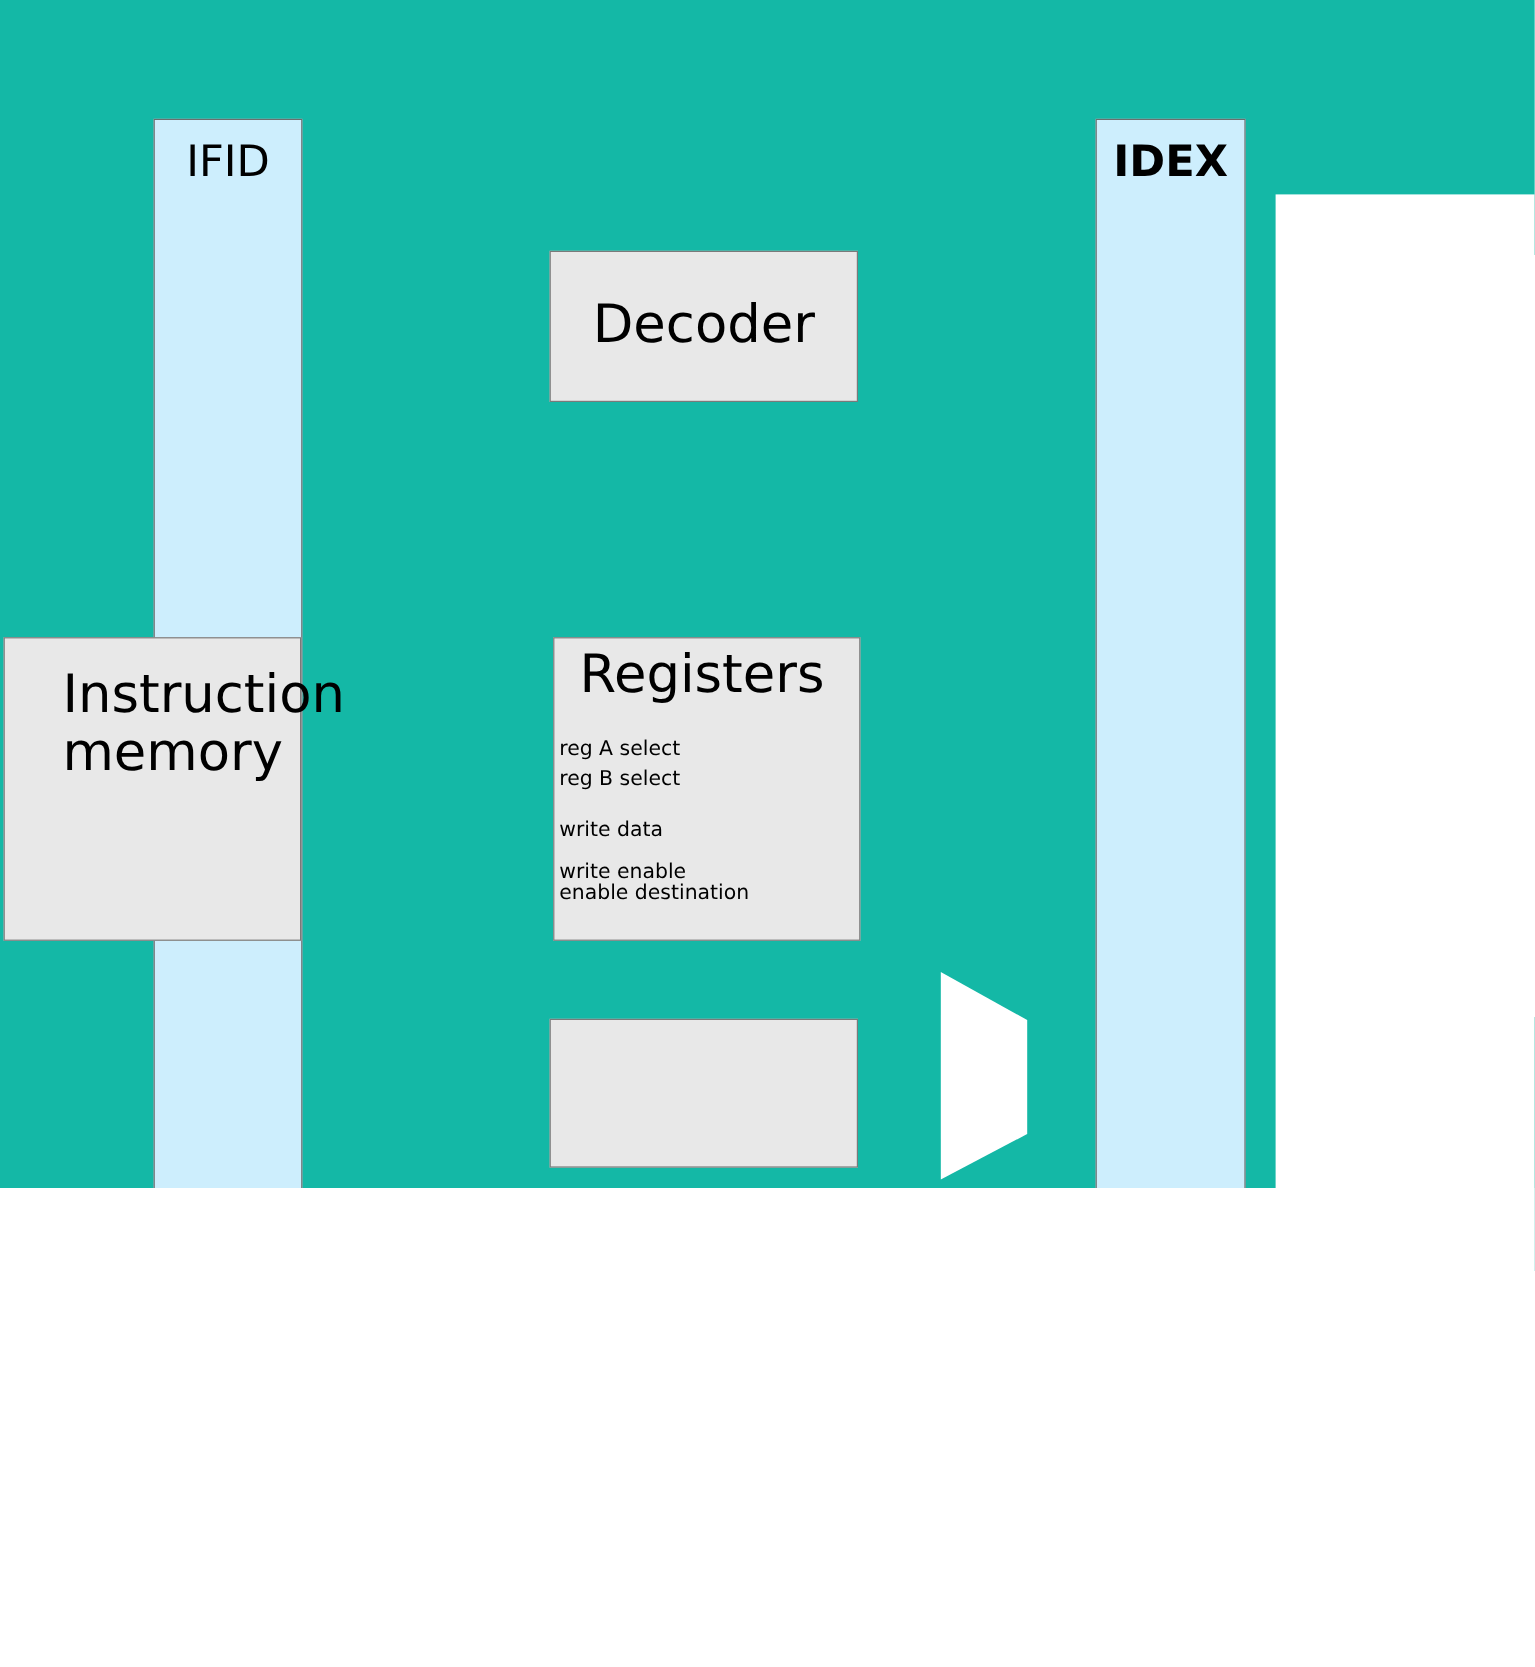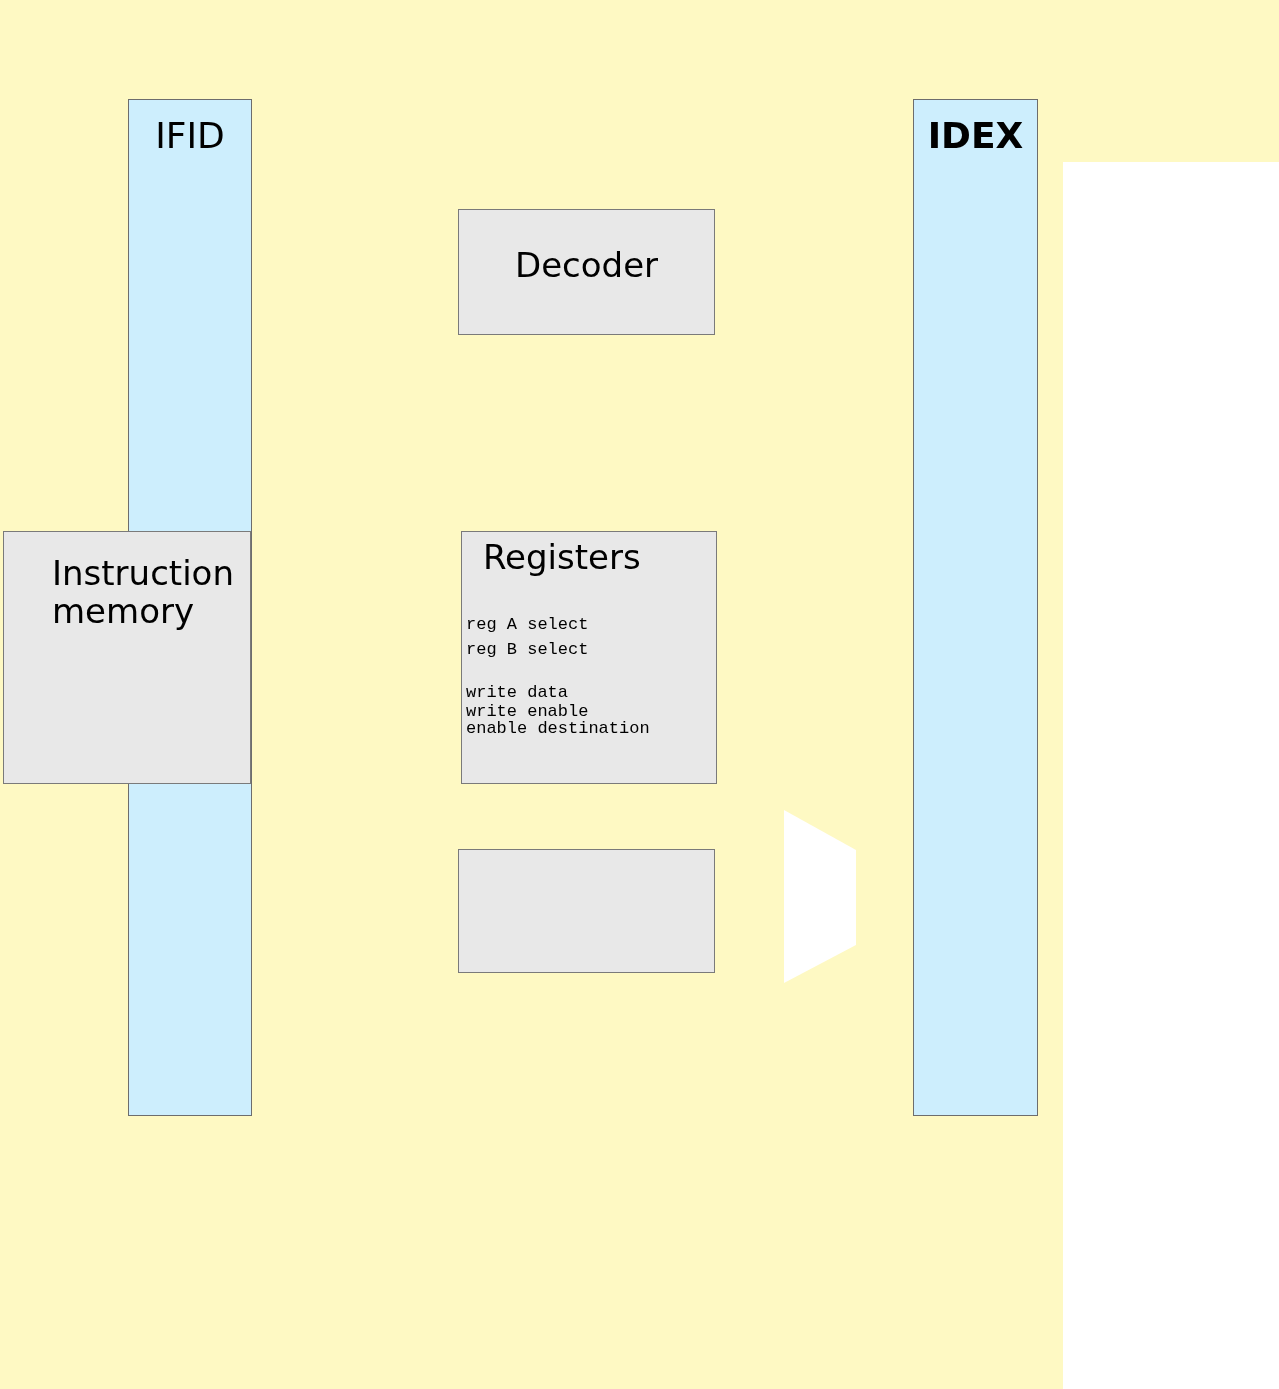--- a/index.html
+++ b/index.html
@@ -3,22 +3,22 @@
 <meta charset="utf-8">
 <style>
   html, body {
     margin: 0;
     padding: 0;
     background: #ffffff;
   }
   #canvas {
     position: relative;
     width: 1279px;
-    height: 1389px;
-    background: #fef9c3;
+    height: 990px;
+    background: #14b8a6;
     overflow: hidden;
     font-family: "DejaVu Sans", "Liberation Sans", sans-serif;
   }
   
   .white-panel {
     position: absolute;
     background: #ffffff;
   }
   
   .pipe-bar {
@@ -39,41 +39,40 @@
   }
   
   .block {
     position: absolute;
     background: #e8e8e8;
     border: 1px solid #7a7a7a;
     box-sizing: border-box;
   }
   .block-title {
     position: absolute;
-    font-size: 34px;
+    font-size: 44px;
     color: #000000;
     line-height: 1.12;
     white-space: pre-line;
   }
   .block-title.centered {
     left: 0;
     right: 0;
     text-align: center;
   }
   
   .port-list {
     position: absolute;
     font-size: 17px;
     color: #000000;
     line-height: 1.0;
   }
   .port-list .port {
     display: block;
     white-space: nowrap;
-    font-family: Liberation Mono, monospace;
   }
   
   .mux {
     position: absolute;
   }
 </style>
 </head>
 <body>
 
 <div id="canvas">
@@ -92,21 +91,21 @@
 
   <div class="block" style="left:458px; top:209px; width:257px; height:126px;"></div>
   <div class="block-title centered" style="left:458px; top:246px; width:257px;">Decoder</div>
 
   <div class="block" style="left:461px; top:531px; width:256px; height:253px;"></div>
   <div class="block-title" style="left:483px; top:538px; width:230px;">Registers</div>
 
   <div class="port-list" style="left:466px; top:616px; width:245px;">
     <span class="port" style="margin-bottom:8px;">reg A select</span>
     <span class="port" style="margin-bottom:26px;">reg B select</span>
-    <span class="port" style="margin-bottom:2px;">write data</span>
+    <span class="port" style="margin-bottom:18px;">write data</span>
     <span class="port" style="">write enable</span>
     <span class="port">enable destination</span>
   </div>
 
   <div class="block" style="left:458px; top:849px; width:257px; height:124px;"></div>
 
   <svg class="mux" style="left:780px; top:805px; width:84px; height:185px;" viewBox="0 0 84 185" xmlns="http://www.w3.org/2000/svg">
     <polygon points="4,5 76,45 76,140 4,178" fill="#ffffff"></polygon>
   </svg>
 

